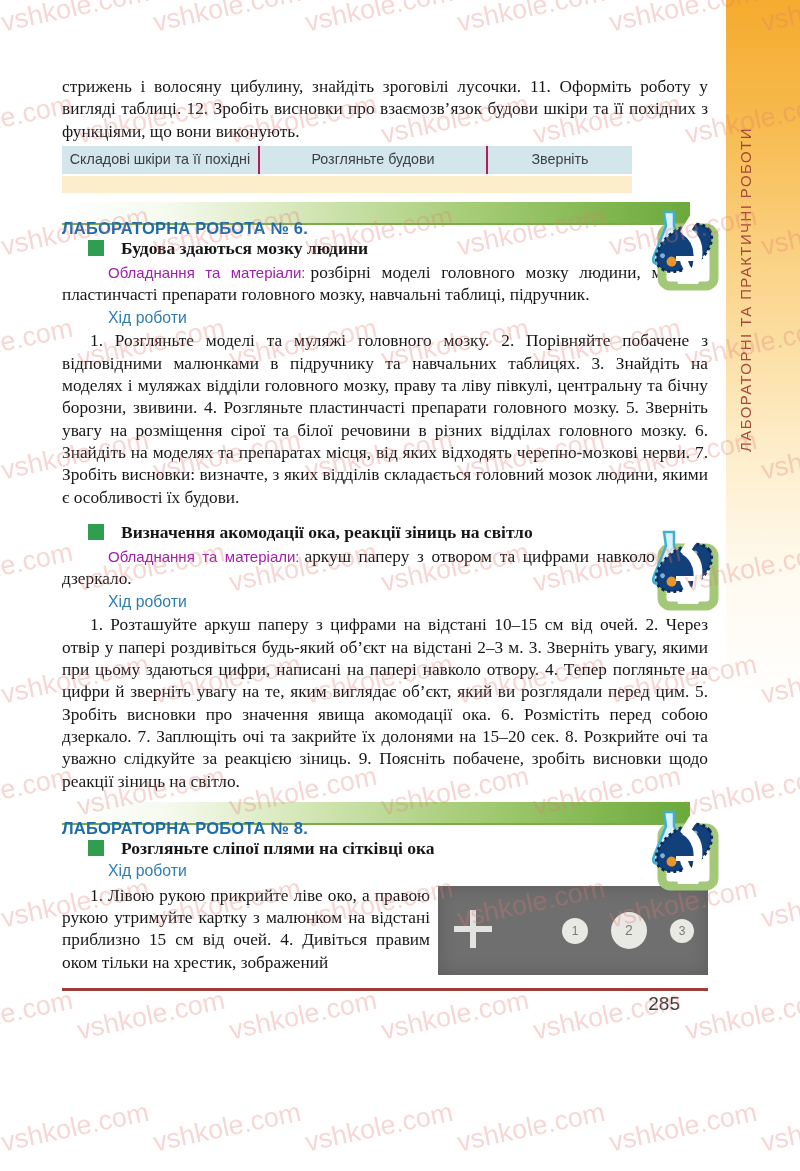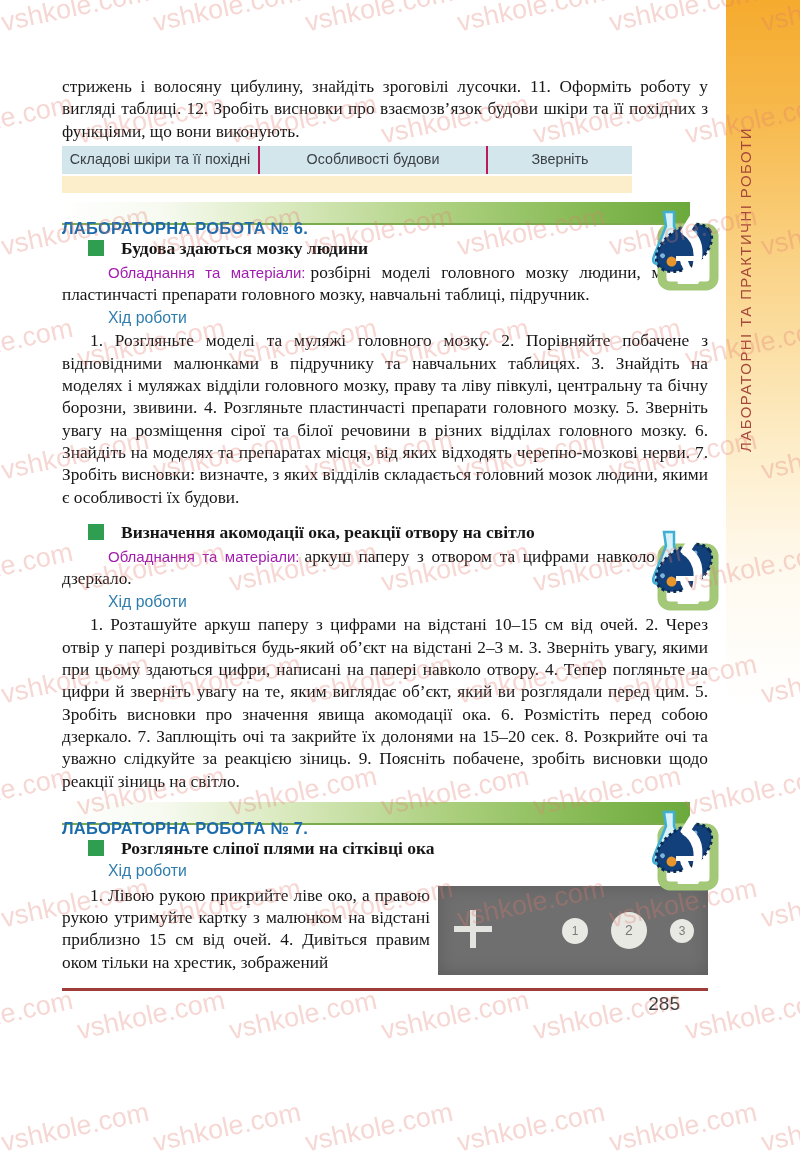--- a/index.html
+++ b/index.html
@@ -94,21 +94,21 @@
 <div class="side-strip"></div>
 <div class="side-label">ЛАБОРАТОРНІ ТА ПРАКТИЧНІ РОБОТИ</div>
 
 <div class="content">
 
   <p class="intro">стрижень і волосяну цибулину, знайдіть зроговілі лусочки. 11. Оформіть роботу у вигляді таблиці. 12. Зробіть висновки про взаємозв’язок будови шкіри та її похідних з функціями, що вони виконують.</p>
 
   <div class="skin-table">
     <div class="head">
       <div class="cell c1">Складові шкіри та її похідні</div>
-      <div class="cell c2">Особливості будови</div>
+      <div class="cell c2">Розгляньте будови</div>
       <div class="cell c3">Зверніть</div>
     </div>
     <div class="empty-row"></div>
   </div>
 
   <section class="lab">
     <div class="lab-bar">
       <span class="lab-bar-title">ЛАБОРАТОРНА РОБОТА № 6.</span>
     </div>
     <svg class="lab-icon" viewBox="0 0 74 102">
@@ -154,30 +154,30 @@
       <g fill="#ffffff">
         <rect x="40" y="12" width="9" height="26" rx="2" transform="rotate(32 44 25)"></rect>
         <path d="M36,36 q16,10 10,34 l8,0 q8,-28 -10,-40 z"></path>
         <rect x="30" y="58" width="22" height="5"></rect>
         <path d="M34,63 l6,15 h8 l-6,-15 z"></path>
         <path d="M30,78 h26 l-4,8 h-20 z"></path>
       </g>
     </svg>
     <div class="lab-title-row">
       <span class="bullet"></span>
-      <span class="lab-title">Визначення акомодації ока, реакції отвору на світло</span>
+      <span class="lab-title">Визначення акомодації ока, реакції зіниць на світло</span>
     </div>
     <p class="equip"><span class="blue-label">Обладнання та матеріали:</span><span>аркуш паперу з отвором та цифрами навколо нього, дзеркало.</span></p>
     <p class="proc">Хід роботи</p>
     <p class="steps">1. Розташуйте аркуш паперу з цифрами на відстані 10–15 см від очей. 2. Через отвір у папері роздивіться будь-який об’єкт на відстані 2–3 м. 3. Зверніть увагу, якими при цьому здаються цифри, написані на папері навколо отвору. 4. Тепер погляньте на цифри й зверніть увагу на те, яким виглядає об’єкт, який ви розглядали перед цим. 5. Зробіть висновки про значення явища акомодації ока. 6. Розмістіть перед собою дзеркало. 7. Заплющіть очі та закрийте їх долонями на 15–20 сек. 8. Розкрийте очі та уважно слідкуйте за реакцією зіниць. 9. Поясніть побачене, зробіть висновки щодо реакції зіниць на світло.</p>
   </section>
 
   <section class="lab">
     <div class="lab-bar">
-      <span class="lab-bar-title">ЛАБОРАТОРНА РОБОТА № 7.</span>
+      <span class="lab-bar-title">ЛАБОРАТОРНА РОБОТА № 8.</span>
     </div>
     <svg class="lab-icon" viewBox="0 0 74 102">
       <rect x="16" y="30" width="52" height="58" rx="8" fill="#ffffff" stroke="#a2c878" stroke-width="9"></rect>
       <path d="M18,14 h10 v14 l12,30 q3,8 -5,8 H13 q-8,0 -5,-8 l12,-30 z" fill="#d9f1f8" stroke="#3fb0d4" stroke-width="2.5"></path>
       <g transform="rotate(-35 38 50)">
         <ellipse cx="38" cy="50" rx="31" ry="19" fill="#12407b" stroke="#0a2a55" stroke-width="3" stroke-dasharray="3 3"></ellipse>
         <circle cx="20" cy="54" r="5" fill="#e8952b"></circle>
         <circle cx="16" cy="44" r="2.4" fill="#7fb3d8"></circle>
         <circle cx="28" cy="62" r="2" fill="#cfe3f2"></circle>
         <circle cx="56" cy="44" r="2.2" fill="#7fb3d8"></circle>

